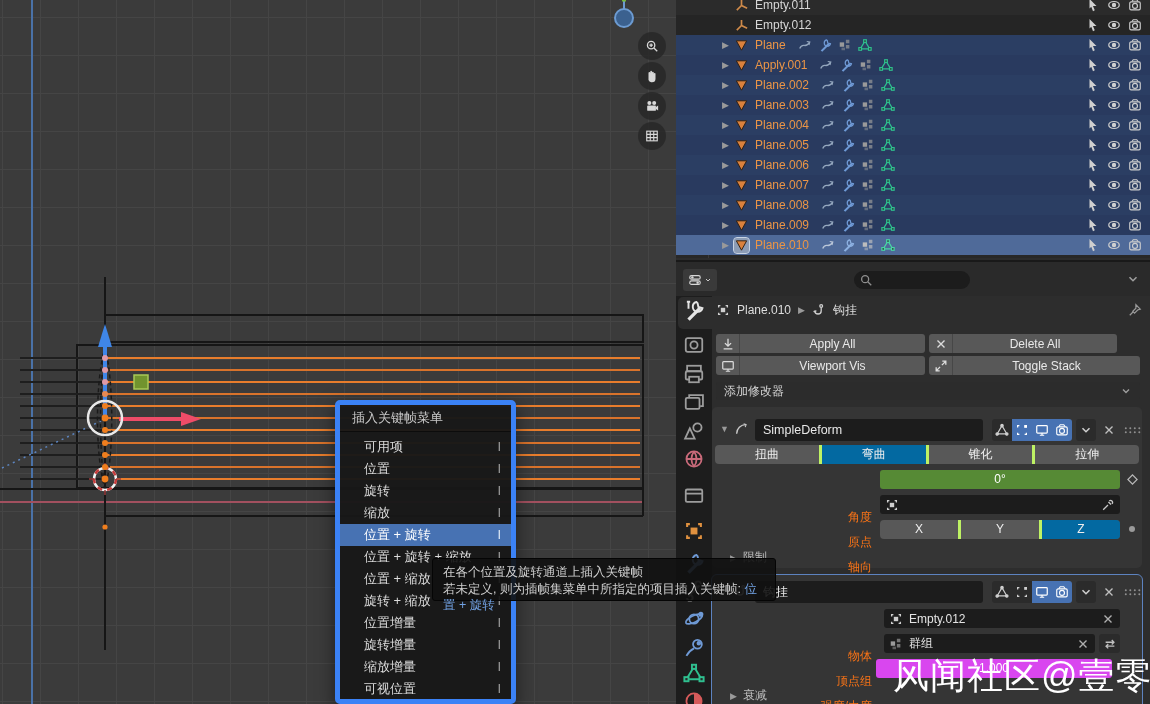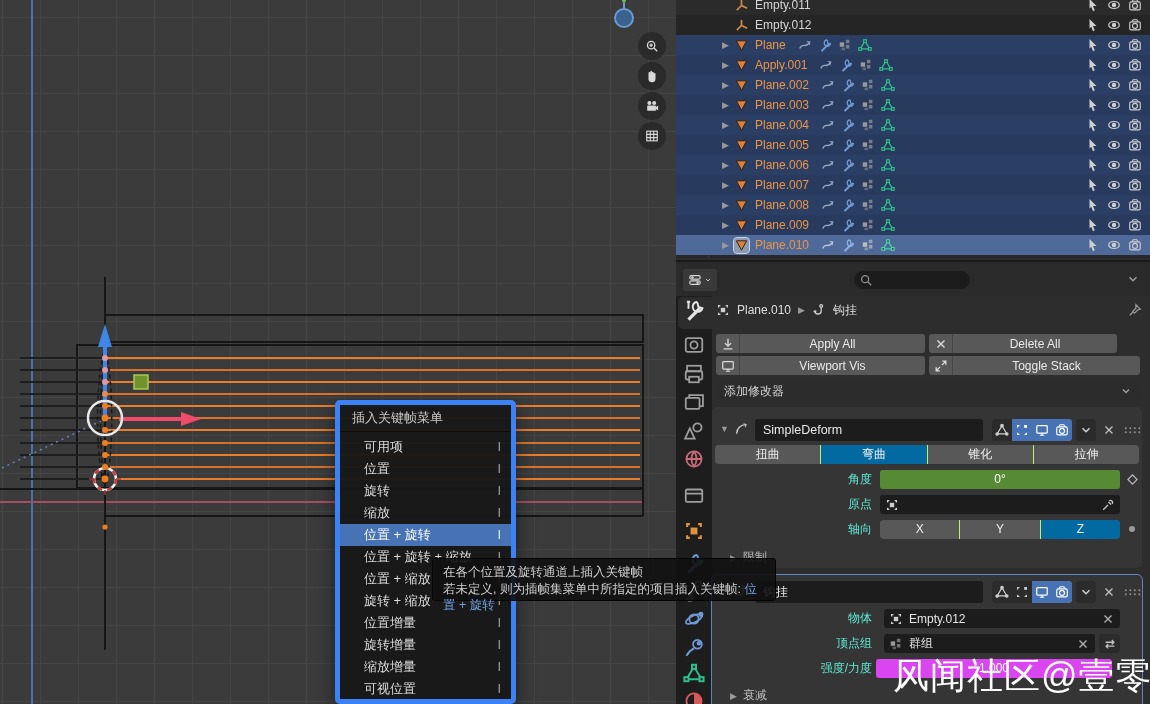--- a/index.html
+++ b/index.html
@@ -53,23 +53,23 @@
   .addmod { background:#2c2c2c; border-radius:3px; color:#d4d4d4; display:flex; align-items:center;
             padding:0 8px; justify-content:space-between; }
 
   .panel { position:absolute; left:712px; width:430px; background:#353535; border-radius:5px; }
   .panel.hook { outline:1.5px solid #5d83c0; }
   .mname { position:absolute; background:#1c1c1c; border-radius:3px; color:#e8e8e8; height:22px;
            line-height:22px; padding-left:8px; font-size:12.5px; }
   .tgl { position:absolute; display:flex; height:22px; border-radius:3px; overflow:hidden; }
   .tgl > div { width:20px; display:flex; align-items:center; justify-content:center; color:#cfcfcf; background:#2b2b2b; }
   .tgl > div.on { background:#4772b3; color:#fff; }
-  .lbl { position:absolute; width:160px; text-align:right; color:#5eead4; line-height:19px; }
+  .lbl { position:absolute; width:160px; text-align:right; color:#f97316; line-height:19px;margin-top:38px; }
   .seg { position:absolute; display:flex; background:#585858; border-radius:4px; overflow:hidden; height:19px; }
-  .seg > div { flex:1; text-align:center; line-height:19px; color:#eee; border-right:1px solid #bef264; }
+  .seg > div { flex:1; text-align:center; line-height:19px; color:#eee; border-right:3px solid #bef264; }
   .seg > div:last-child { border-right:none; }
   .seg > div.on { background:#0369a1; }
   .slider { position:absolute; height:19px; border-radius:3px; text-align:center; line-height:19px; color:#fff; }
   .field { position:absolute; height:19px; background:#1c1c1c; border-radius:3px; display:flex;
            align-items:center; color:#e4e4e4; gap:6px; padding:0 5px; }
   .collapse { position:absolute; color:#bcbcbc; display:flex; gap:6px; align-items:center; }
   .caret { font-size:9px; color:#9a9a9a; }
 
   
   .menu { left:335px; top:400px; width:181px; height:304px; background:rgba(24,24,24,.97);

